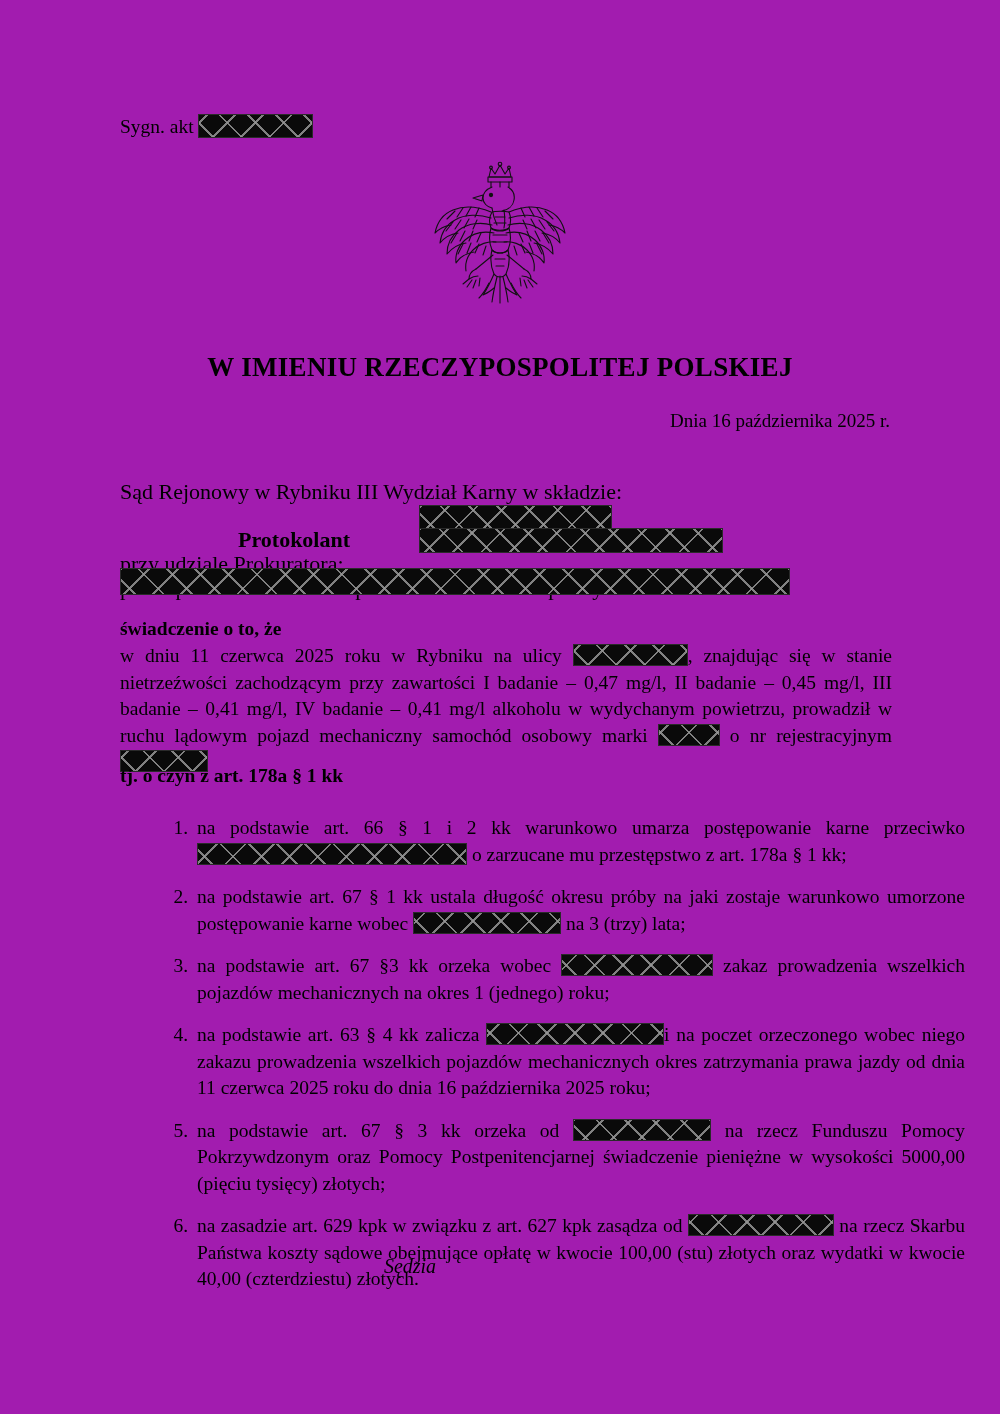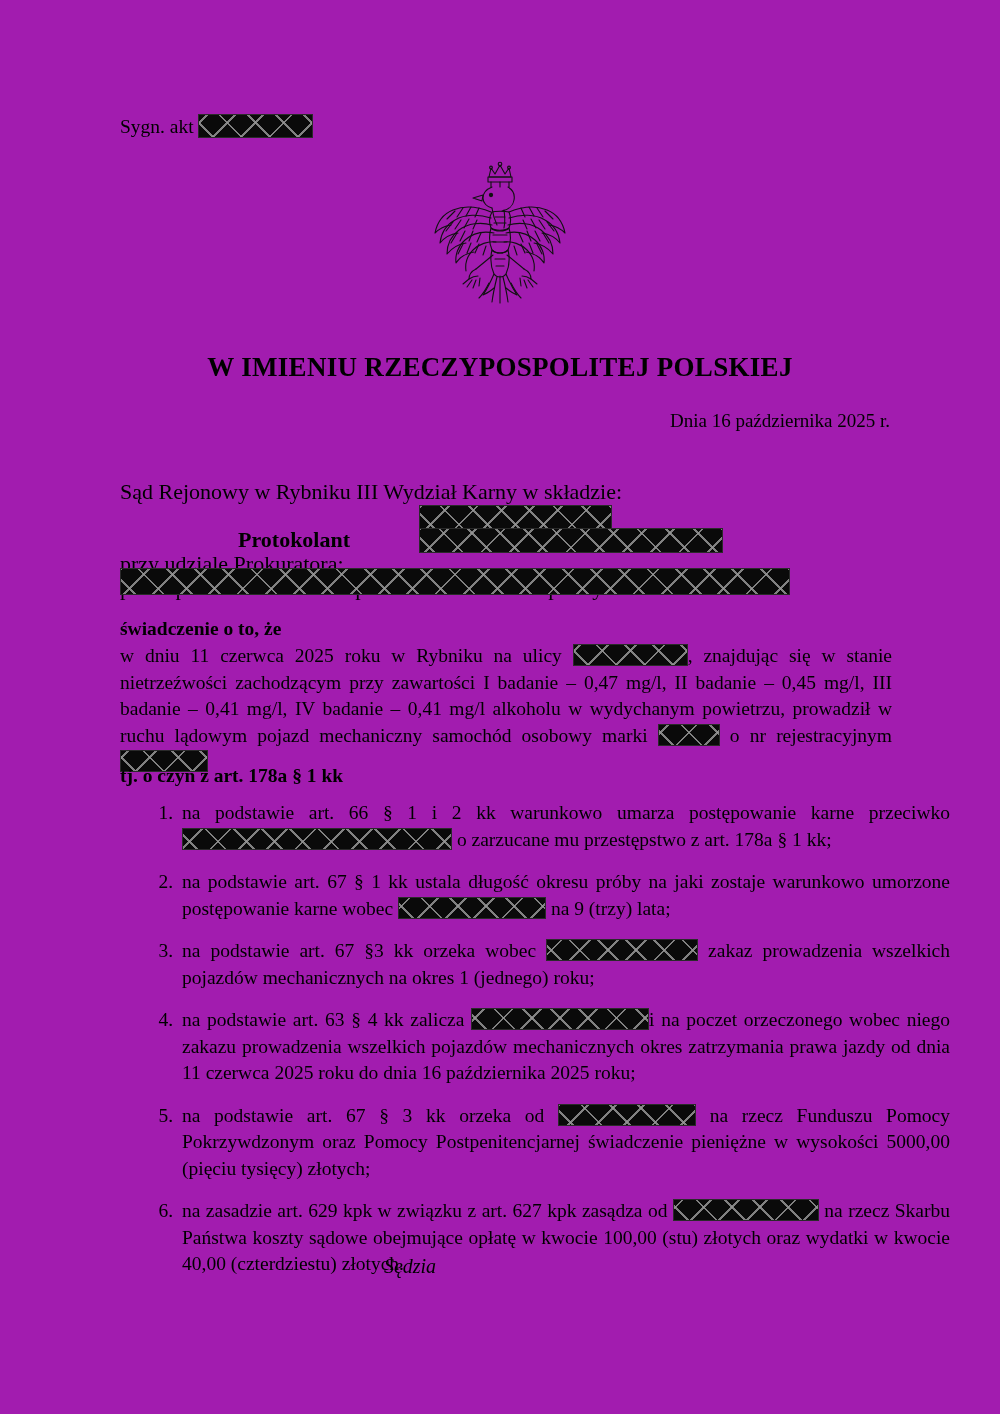--- a/index.html
+++ b/index.html
@@ -187,21 +187,21 @@
     font-weight: bold;
     font-size: 19.5px;
   }
 
   
   .rulings {
     position: absolute;
     left: 120px;
     top: 800px;
     width: 772px;
-    margin: 0;
+    margin: 15px;
     padding: 0 0 0 58px;
     font-size: 19.5px;
     line-height: 26.5px;
     list-style-position: outside;
   }
   .rulings > li {
     margin-bottom: 16px;
     text-align: justify;
     text-justify: inter-word;
     padding-left: 4px;
@@ -320,21 +320,21 @@
 
   <div class="accus-head">świadczenie o to, że</div>
 
   <div class="accus-body"><span>w dniu 11 czerwca 2025 roku w Rybniku na ulicy </span><span class="redact inline r-ulica"></span><span>, znajdując się w stanie nietrzeźwości zachodzącym przy zawartości I badanie – 0,47 mg/l, II badanie – 0,45 mg/l, III badanie – 0,41 mg/l, IV badanie – 0,41 mg/l alkoholu w wydychanym powietrzu, prowadził w ruchu lądowym pojazd mechaniczny samochód osobowy marki </span><span class="redact inline r-marka"></span><span> o nr rejestracyjnym </span><span class="redact inline r-rej"></span></div>
 
   <div class="czyn-line">tj. o czyn z art. 178a § 1 kk</div>
 
   <ol class="rulings">
     <li><span>na podstawie art. 66 § 1 i 2 kk warunkowo umarza postępowanie karne przeciwko </span><span class="redact inline r-1"></span><span> o zarzucane mu przestępstwo z art. 178a § 1 kk;</span></li>
 
-    <li><span>na podstawie art. 67 § 1 kk ustala długość okresu próby na jaki zostaje warunkowo umorzone postępowanie karne wobec </span><span class="redact inline r-2"></span><span> na 9 (trzy) lata;</span></li>
+    <li><span>na podstawie art. 67 § 1 kk ustala długość okresu próby na jaki zostaje warunkowo umorzone postępowanie karne wobec </span><span class="redact inline r-2"></span><span> na 3 (trzy) lata;</span></li>
 
     <li><span>na podstawie art. 67 §3  kk orzeka wobec </span><span class="redact inline r-3"></span><span> zakaz prowadzenia wszelkich pojazdów mechanicznych na okres 1 (jednego) roku;</span></li>
 
     <li><span>na podstawie art. 63 § 4 kk zalicza </span><span class="redact inline r-4"></span><span>i na poczet orzeczonego wobec niego zakazu prowadzenia wszelkich pojazdów mechanicznych okres zatrzymania prawa jazdy od dnia 11 czerwca 2025 roku do dnia 16 października 2025 roku;</span></li>
 
     <li><span>na podstawie art. 67 § 3 kk orzeka od </span><span class="redact inline r-5"></span><span> na rzecz Funduszu Pomocy Pokrzywdzonym oraz Pomocy Postpenitencjarnej świadczenie pieniężne w wysokości 5000,00 (pięciu tysięcy) złotych;</span></li>
 
     <li><span>na zasadzie art. 629  kpk w związku z art. 627 kpk  zasądza od </span><span class="redact inline r-6"></span><span> na rzecz Skarbu Państwa koszty sądowe obejmujące opłatę w kwocie 100,00 (stu) złotych oraz wydatki w kwocie 40,00 (czterdziestu) złotych.</span></li>
   </ol>
 

